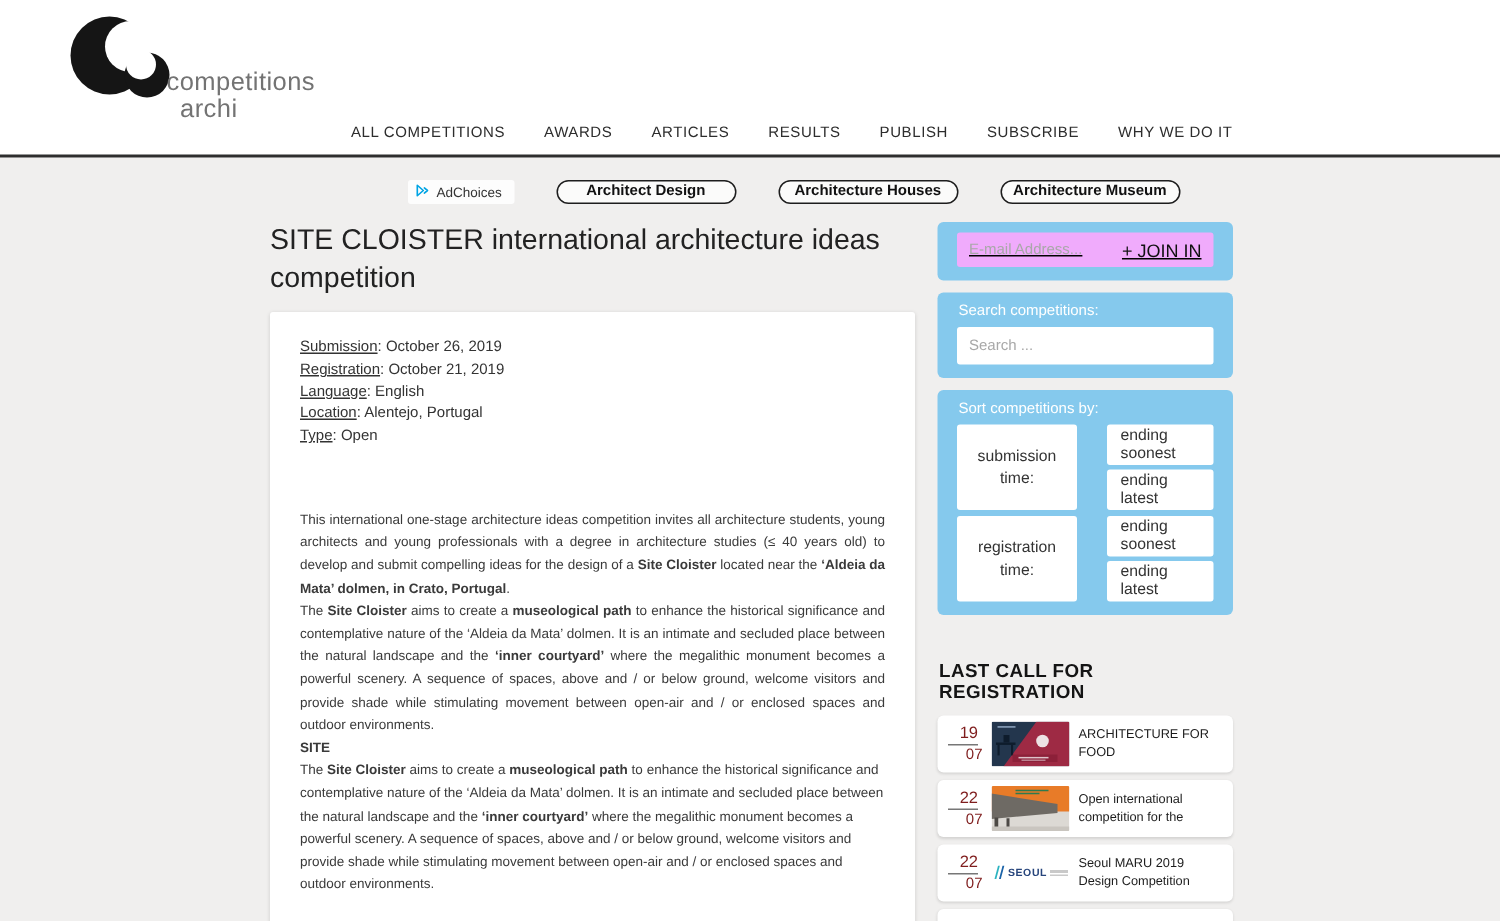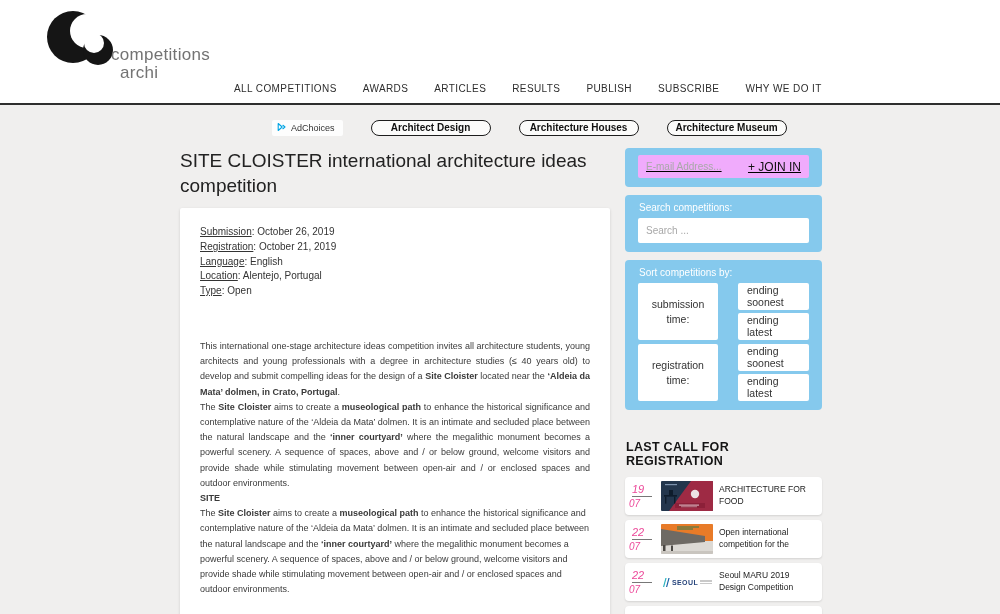--- a/index.html
+++ b/index.html
@@ -56,21 +56,21 @@
     align-items:center; justify-content:center; text-align:center; font-size:10.5px;
     color:#333; line-height:1.4; padding:2px 6px; }
   .sort-options { flex:1; display:flex; flex-direction:column; gap:3px; }
   .sort-option { background:#fff; border-radius:2px; font-size:10.5px; color:#333;
     padding:1px 9px 2px; cursor:pointer; }
   .lastcall-heading { font-size:12.5px; font-weight:600; color:#141414;
     letter-spacing:0.3px; margin:30px 0 9px 1px; }
   .reg-card { background:#fff; border-radius:4px; box-shadow:0 1px 2px rgba(0,0,0,0.12);
     padding:4px; display:flex; align-items:center; gap:6px; margin-bottom:5px;
     min-height:38px; cursor:pointer; }
-  .rc-date { width:26px; flex:none; text-align:left; color:#ec4899;font-style:italic; }
+  .rc-date { width:26px; flex:none; text-align:right; color:#7f1d1d; }
   .rc-day { font-size:11px; border-bottom:1px solid #777; padding-bottom:1px; margin:0 3px; }
   .rc-month { font-size:10px; padding-top:1px; }
   .rc-thumb { width:52px; height:30px; flex:none; border-radius:1px; overflow:hidden;
     position:relative; background:#fff; }
   .rc-title { flex:1; font-size:8.5px; line-height:1.4; color:#1c1c1c; }
   .thumb-seoul { display:flex; align-items:center; justify-content:center; gap:2px; }
   .seoul-text { font-size:7px; font-weight:700; color:#27457c; letter-spacing:0.4px; }
   .seoul-small { display:flex; flex-direction:column; gap:1px; }
   .seoul-small i { display:block; width:12px; height:1.5px; background:#c9c9c9; }
 </style>

